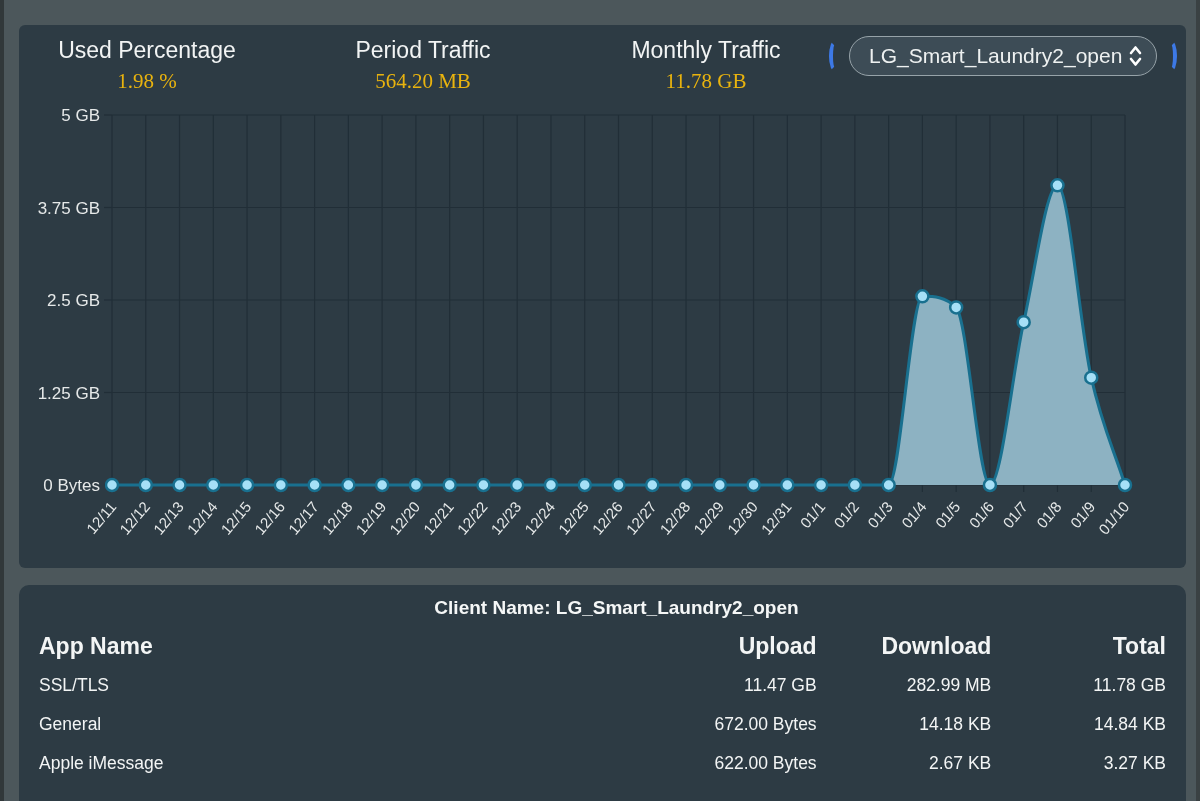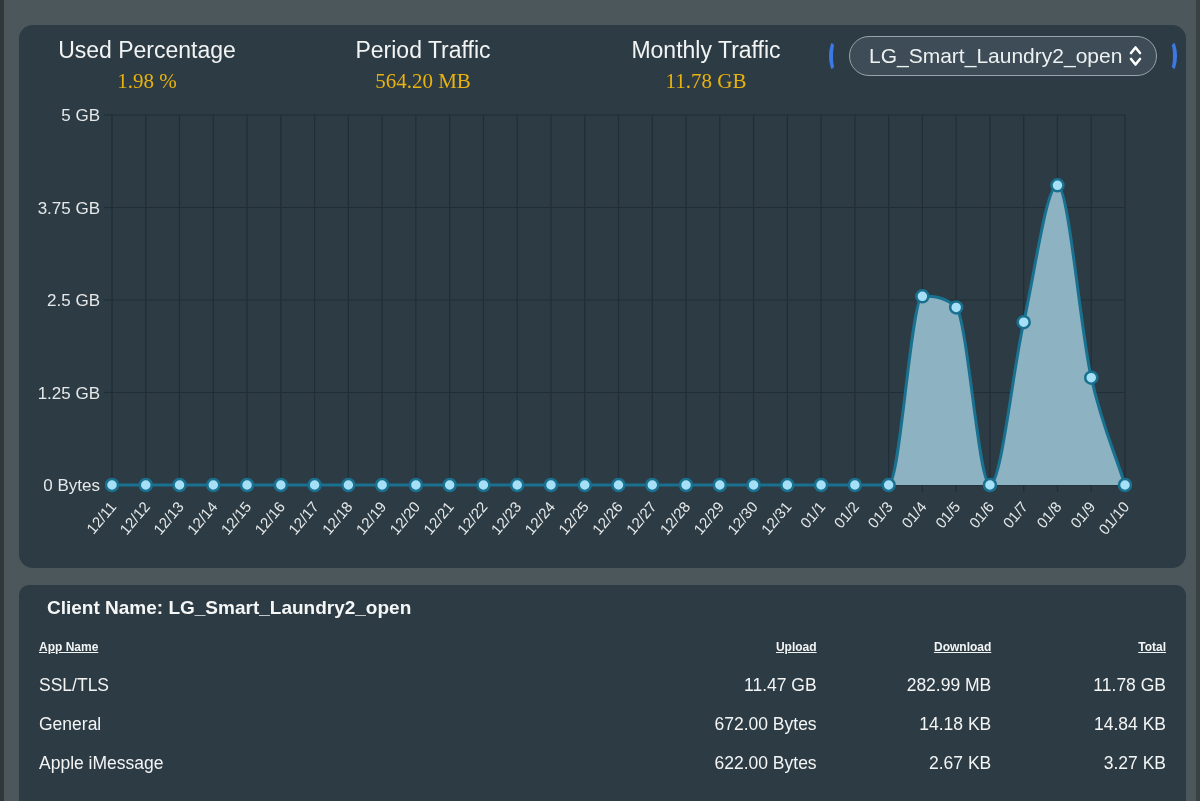--- a/index.html
+++ b/index.html
@@ -8,21 +8,21 @@
     font-family:"Liberation Sans", sans-serif;
     background:#4c575b;
     position:relative;
     color:#f2f4f4;
   }
   .edge-left  { position:absolute; left:0; top:0; width:4px; height:801px; background:#31383a; }
   .edge-right { position:absolute; right:0; top:0; width:4px; height:801px; background:#3a4143; }
 
   .panel {
     position:absolute; left:19px; width:1167px;
-    background:#2d3b44; border-radius:14px;
+    background:#2d3b44; border-radius:6px;
   }
   .panel-top    { top:25px;  height:543px; }
   .panel-bottom { top:585px; height:230px; border-radius:10px 10px 0 0; }
 
   
   .stat { position:absolute; top:10px; width:216px; text-align:center; }
   .stat-label { font-size:23px; line-height:30px; color:#f2f4f4; }
   .stat-value { font-size:21px; line-height:33px; color:#e9b30e;font-family:Liberation Serif, serif; }
   .stat-1 { left:20px; }
   .stat-2 { left:296px; }
@@ -53,31 +53,31 @@
   }
   .chev { width:13px; height:22px; flex:0 0 auto; }
 
   
   .chart { position:absolute; left:0; top:70px; width:1166px; height:473px; }
   .chart svg { display:block; }
 
   
   .table-title {
     padding-top:12px; height:34px;
-    text-align:left; font-size:19px; font-weight:bold; color:#f5f7f7;padding-left:28px;
+    text-align:center; font-size:19px; font-weight:bold; color:#f5f7f7;padding-left:28px;
   }
   table.apps {
     width:1127px; margin:8px auto 0 auto;
     border-collapse:collapse; table-layout:fixed;
   }
   table.apps th, table.apps td {
     height:39px; font-size:17.5px; color:#f3f5f5;
     text-align:right; padding:0; white-space:nowrap;
   }
-  table.apps th { font-weight:bold; font-size:12px;text-decoration:underline; }
+  table.apps th { font-weight:bold; font-size:23px; }
   table.apps th:first-child, table.apps td:first-child { text-align:left; }
   col.c-app  { width:48%; }
   col.c-up   { width:21%; }
   col.c-down { width:15.5%; }
   col.c-tot  { width:15.5%; }
 </style>
 </head>
 <body>
 
 <div class="edge-left"></div>

